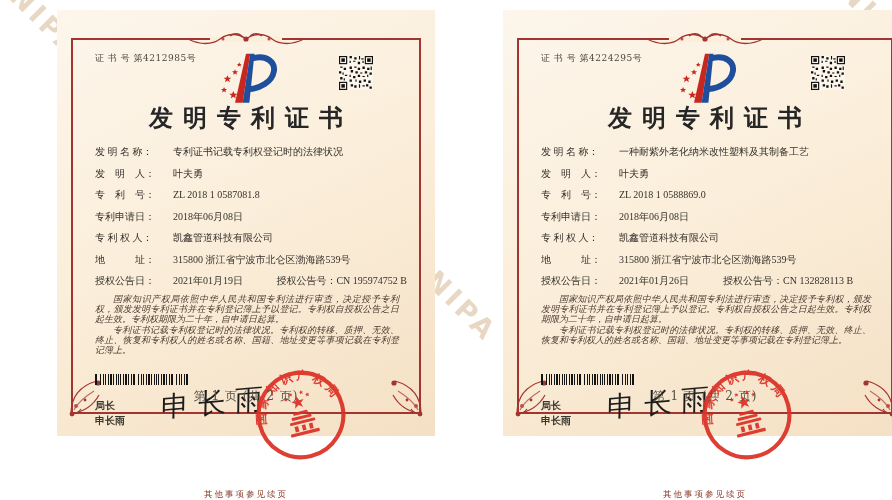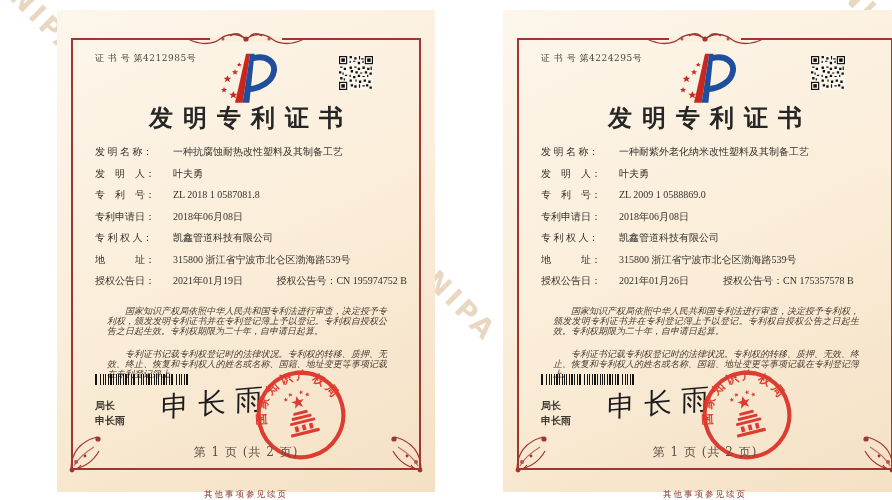--- a/index.html
+++ b/index.html
@@ -1,42 +1,42 @@
 <!DOCTYPE html>
 <html><head>
 <meta charset="utf-8">
 <style>
   html,body{margin:0;padding:0;background:#ffffff;}
   #stage{position:relative;width:892px;height:500px;overflow:hidden;background:#ffffff;
          font-family:"DejaVu Serif","Liberation Serif",serif;}
   .wm{position:absolute;font-family:"DejaVu Sans","Liberation Sans",sans-serif;
       font-weight:bold;font-size:27px;letter-spacing:4px;color:rgba(201,160,110,0.42);
       transform:rotate(45deg);pointer-events:none;white-space:nowrap;}
-  .cert{position:absolute;top:10px;width:378px;height:482px;
+  .cert{position:absolute;top:10px;width:378px;height:426px;
         background:linear-gradient(155deg,#fdf6ec 0%,#fbeeda 48%,#f4e0c4 100%);}
   .c0{left:57px;} .c1{left:503px;padding-left:26px;}
   .frame{position:absolute;left:14px;right:14px;top:28px;bottom:22px;
          border:2px solid #a23530;}
   .topdeco{position:absolute;top:-10px;left:50%;transform:translateX(-50%);}
   .corner{position:absolute;}
   .bl{left:-6px;bottom:-6px;} .br{right:-6px;bottom:-6px;transform:scaleX(-1);}
   .certno{position:absolute;left:22px;top:12px;font-size:9px;letter-spacing:.5px;color:#4c463e;}
   .logo{position:absolute;left:50%;transform:translateX(-50%);top:12px;}
   .qr{position:absolute;right:46px;top:16px;}
   .title{position:absolute;left:0;right:0;top:62px;text-align:center;font-size:24px;
          font-weight:bold;letter-spacing:10px;color:#262626;text-indent:10px;}
   .fields{position:absolute;left:22px;right:12px;top:106px;}
   .frow{display:flex;font-size:10px;line-height:11px;margin-bottom:10.5px;color:#35312b;font-family:Liberation Serif, serif;}
   .flabel{white-space:pre;width:78px;flex:none;}
   .fl2{white-space:pre;margin-left:8px;}
   .fvalue{white-space:pre;}
   .gd{width:96px;}
   .paras{position:absolute;left:22px;right:20px;top:254px;font-size:9px;line-height:10.2px;
          color:#493a30;font-style:italic;}
-  .paras p{margin:12px;text-indent:2em;text-align:justify;}
+  .paras p{margin:0;text-indent:2em;text-align:justify;}
   .barcode{position:absolute;left:22px;top:334px;width:94px;height:11px;
            background:repeating-linear-gradient(90deg,#141414 0 1.6px,rgba(0,0,0,0) 1.6px 2.6px,
            #141414 2.6px 3.4px,rgba(0,0,0,0) 3.4px 5.4px,#141414 5.4px 6.4px,rgba(0,0,0,0) 6.4px 7.6px);}
   .director{position:absolute;left:22px;top:358px;font-size:10px;font-weight:bold;
             color:#3a372f;line-height:15px;font-family:"DejaVu Sans","Liberation Sans",sans-serif;}
   .signature{position:absolute;left:88px;top:344px;font-size:28px;color:#1c1c1c;
              letter-spacing:9px;transform:rotate(-5deg) skewX(-6deg);}
   .seal{position:absolute;left:182px;top:329px;transform:rotate(-14deg);opacity:.93;}
   .pagenum{position:absolute;left:0;right:0;bottom:7px;text-align:center;font-size:12px;
            letter-spacing:1px;color:#5a5046;}
@@ -139,21 +139,21 @@
             <rect x="24" y="2" width="3" height="3"></rect>
             <rect x="2" y="24" width="3" height="3"></rect>
           </g>
       </svg>
 
       <div class="title">发明专利证书</div>
 
       <div class="fields">
         <div class="frow">
           <span class="flabel">发 明 名 称：</span>
-          <span class="fvalue">一种抗腐蚀耐热改性塑料及其制备工艺</span>
+          <span class="fvalue">专利证书记载专利权登记时的法律状况</span>
         </div>
         <div class="frow">
           <span class="flabel">发　明　人：</span>
           <span class="fvalue">叶夫勇</span>
         </div>
         <div class="frow">
           <span class="flabel">专　利　号：</span>
           <span class="fvalue">ZL 2018 1 0587081.8</span>
         </div>
         <div class="frow">
@@ -303,39 +303,39 @@
         <div class="frow">
           <span class="flabel">发 明 名 称：</span>
           <span class="fvalue">一种耐紫外老化纳米改性塑料及其制备工艺</span>
         </div>
         <div class="frow">
           <span class="flabel">发　明　人：</span>
           <span class="fvalue">叶夫勇</span>
         </div>
         <div class="frow">
           <span class="flabel">专　利　号：</span>
-          <span class="fvalue">ZL 2009 1 0588869.0</span>
+          <span class="fvalue">ZL 2018 1 0588869.0</span>
         </div>
         <div class="frow">
           <span class="flabel">专利申请日：</span>
           <span class="fvalue">2018年06月08日</span>
         </div>
         <div class="frow">
           <span class="flabel">专 利 权 人：</span>
           <span class="fvalue">凯鑫管道科技有限公司</span>
         </div>
         <div class="frow">
           <span class="flabel">地　　　址：</span>
           <span class="fvalue">315800 浙江省宁波市北仑区渤海路539号</span>
         </div>
         <div class="frow">
           <span class="flabel">授权公告日：</span>
           <span class="fvalue gd">2021年01月26日</span>
           <span class="fl2">授权公告号：</span>
-          <span class="fvalue">CN 175357578 B</span>
+          <span class="fvalue">CN 132828113 B</span>
         </div>
       </div>
 
       <div class="paras">
         <p>国家知识产权局依照中华人民共和国专利法进行审查，决定授予专利权，颁发发明专利证书并在专利登记簿上予以登记。专利权自授权公告之日起生效。专利权期限为二十年，自申请日起算。</p>
         <p>专利证书记载专利权登记时的法律状况。专利权的转移、质押、无效、终止、恢复和专利权人的姓名或名称、国籍、地址变更等事项记载在专利登记簿上。</p>
       </div>
 
       <div class="barcode"></div>
 

